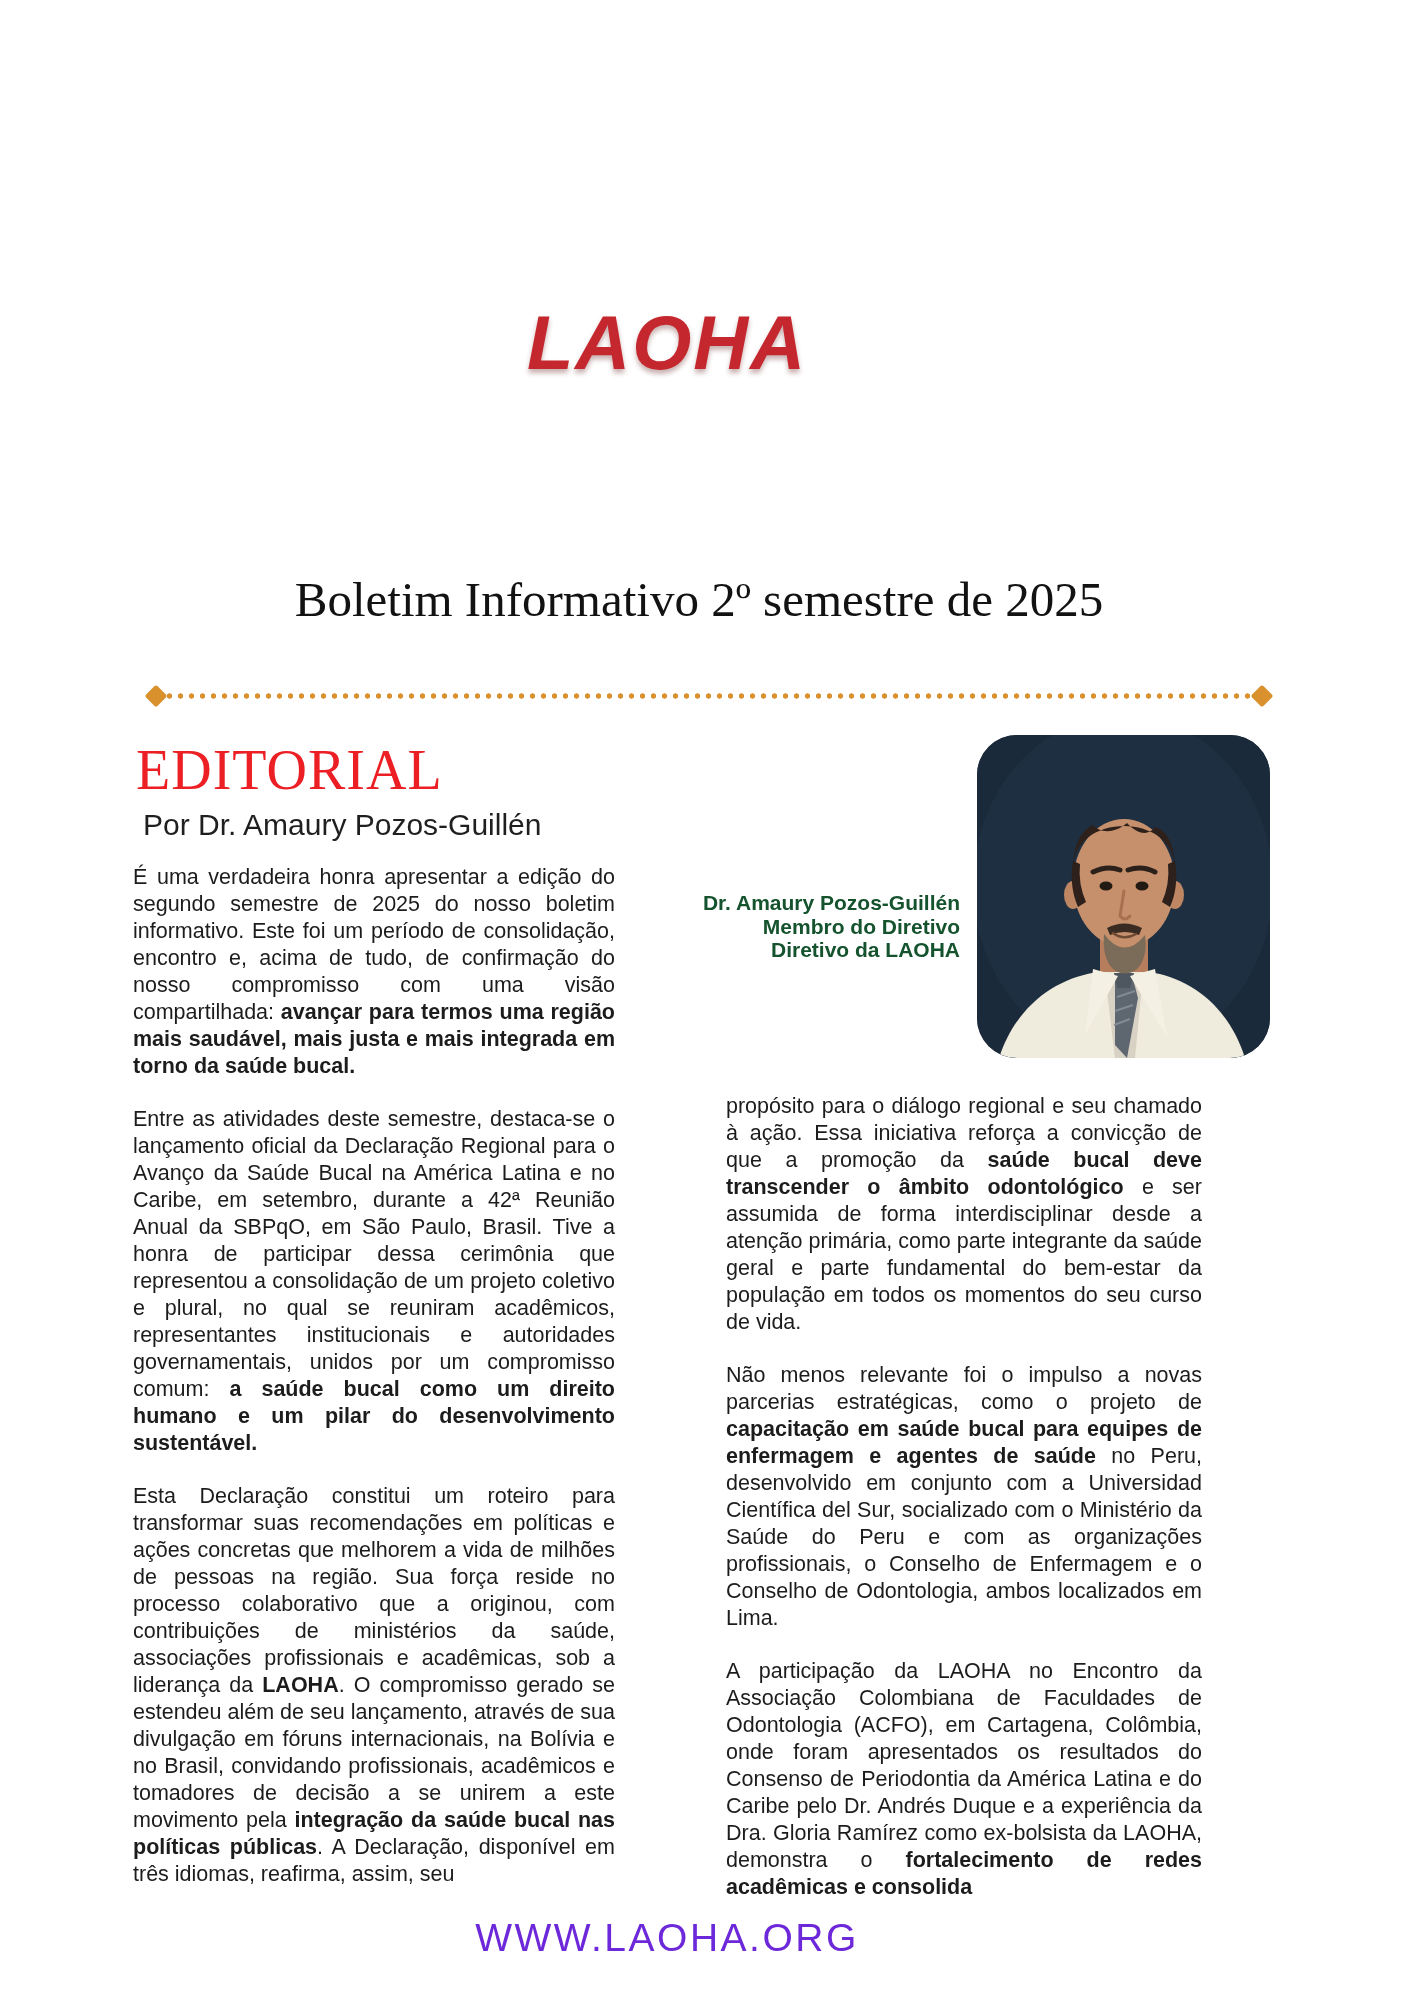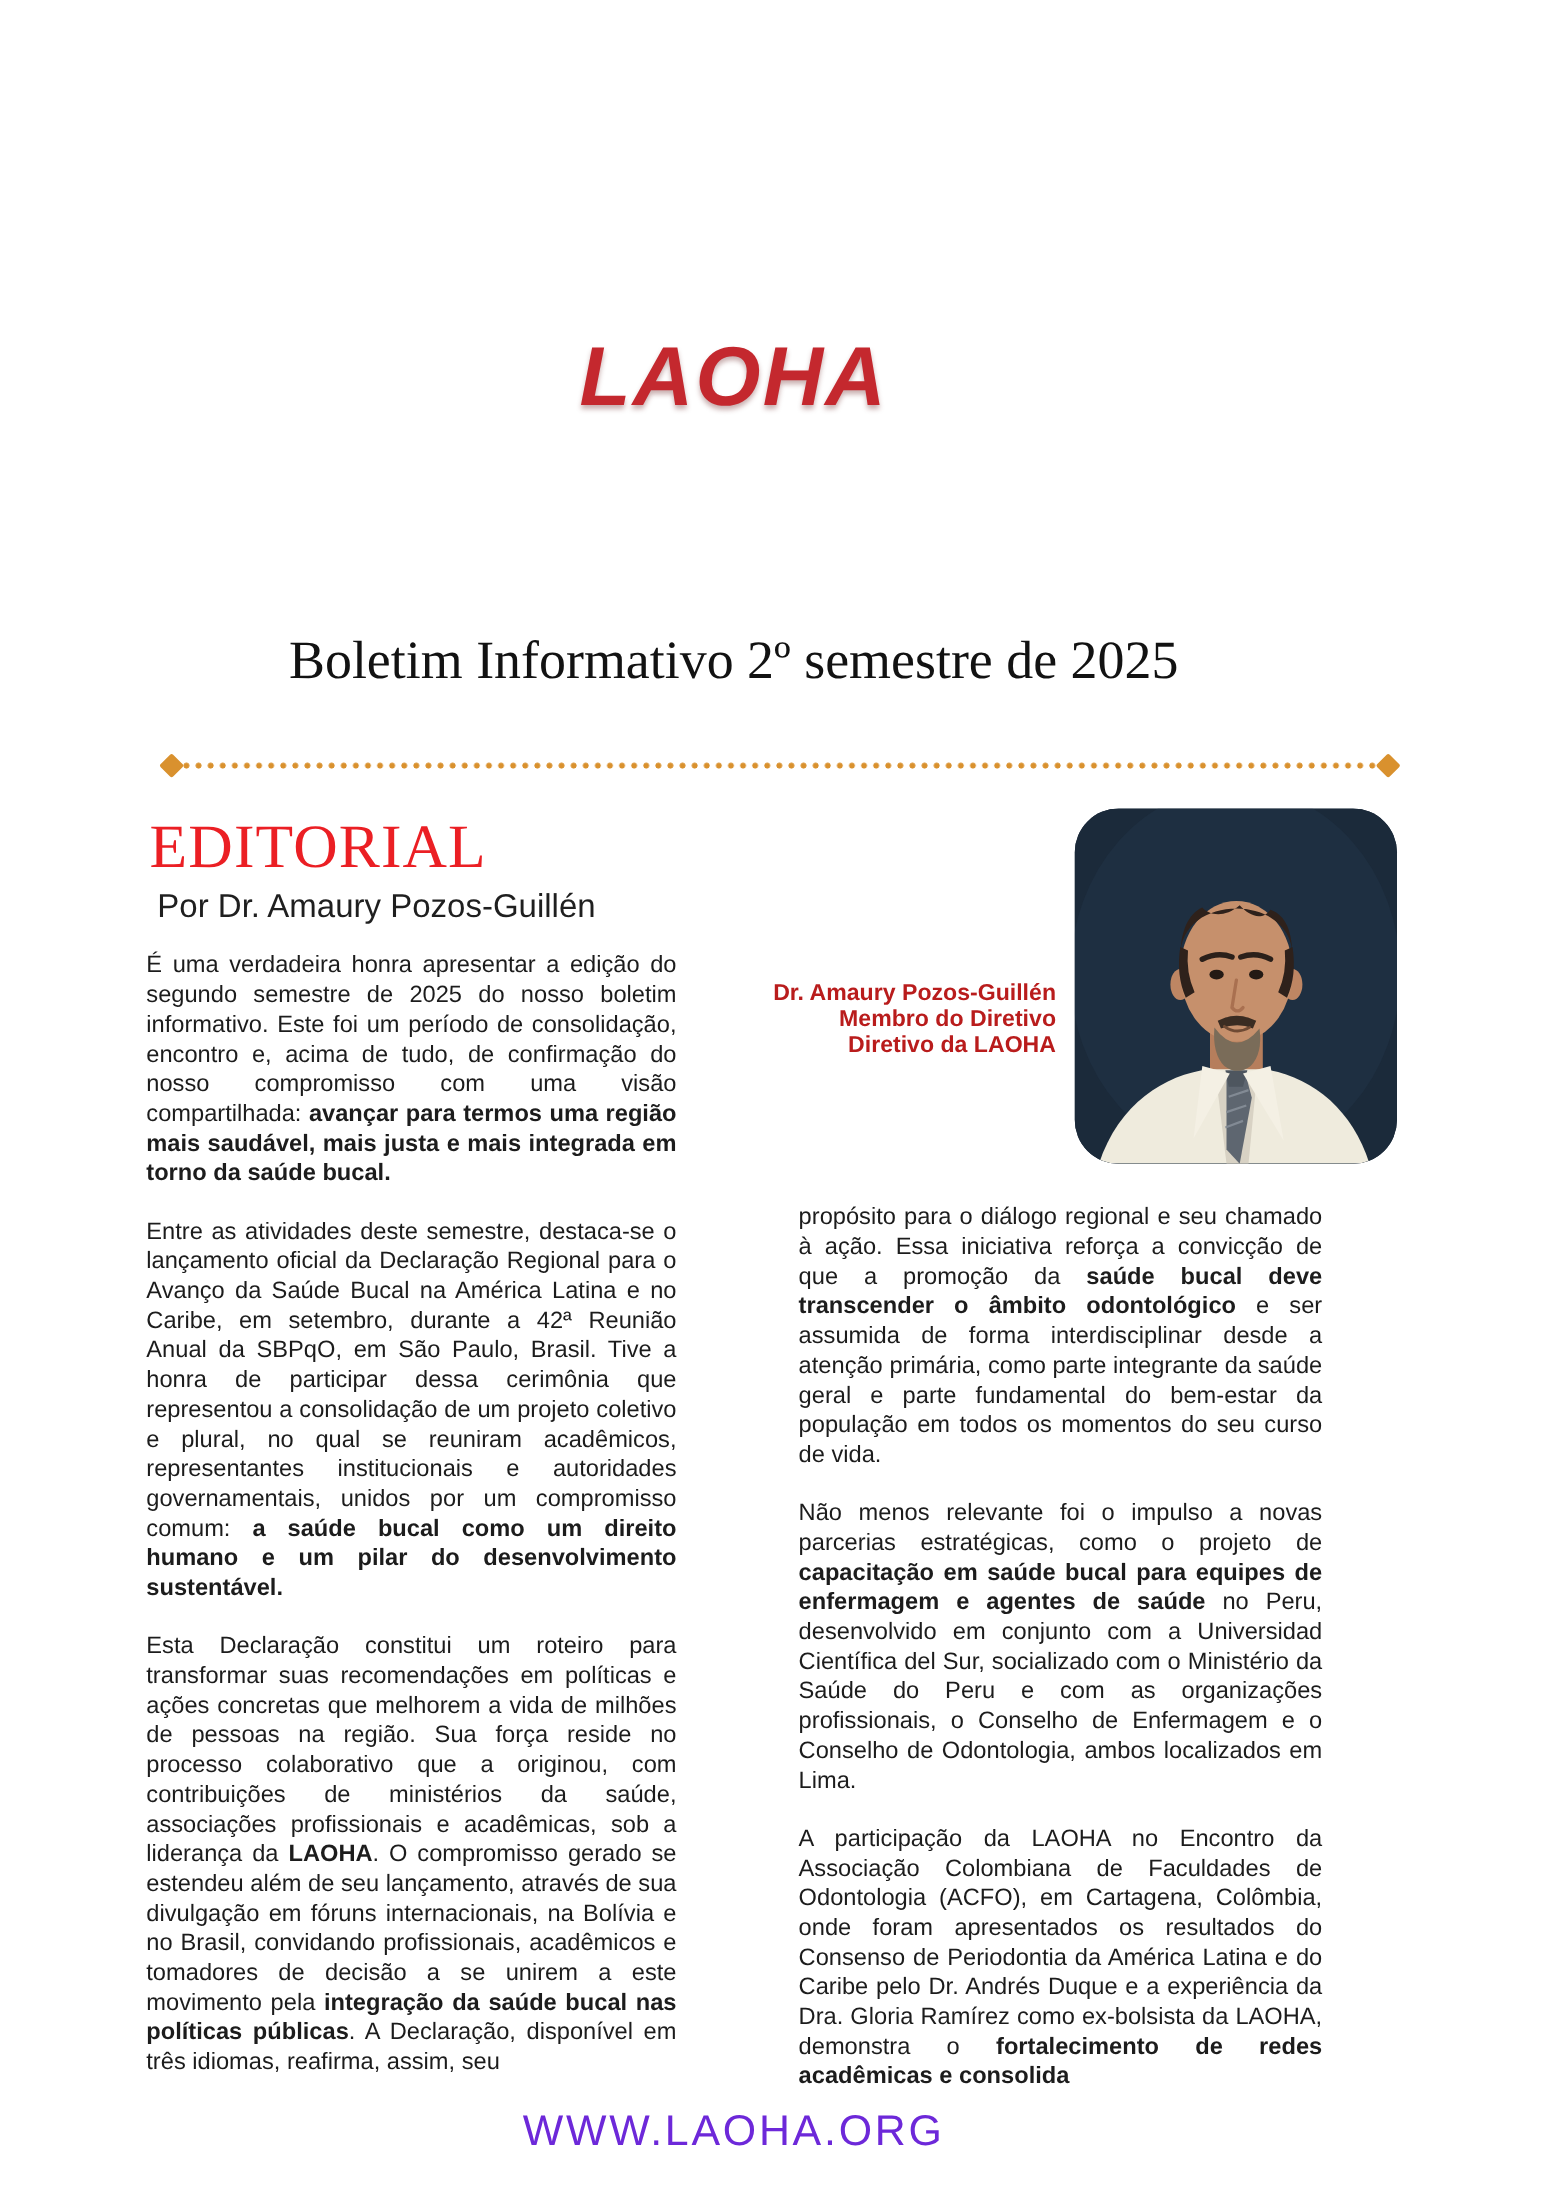--- a/index.html
+++ b/index.html
@@ -47,21 +47,21 @@
   .nl-title{
     position:absolute;top:162px;width:100%;text-align:center;
     font-family:"Liberation Serif",serif;font-weight:700;
     font-size:136px;line-height:1.0;color:#233F6B;
     letter-spacing:-1px;
     text-shadow:1px 2px 2px rgba(30,50,90,.25);
   }
   .nl-sub{
     position:absolute;top:328px;width:100%;text-align:center;
     font-family:"Liberation Serif",serif;font-weight:400;
-    font-size:49px;color:#121212;
+    font-size:49px;color:#121212;padding-left:32px;
   }
 
   
   .divider{
     position:absolute;top:687px;left:148px;width:1122px;height:18px;
     display:flex;align-items:center;
   }
   .divider .dots{
     flex:1;height:6px;
     background-image:radial-gradient(circle,#D9912E 2.4px,rgba(0,0,0,0) 2.9px);
@@ -90,21 +90,21 @@
   .col-right{left:726px;top:1093px;width:476px;}
 
   
   .photo{
     position:absolute;left:977px;top:735px;width:293px;height:323px;
     border-radius:40px;overflow:hidden;background:#1B2A3A;
   }
   .caption{
     position:absolute;left:690px;top:891px;width:270px;
     text-align:right;font-size:21px;line-height:23.5px;
-    font-weight:700;color:#b91c1c;
+    font-weight:700;color:#14532d;
   }
 
   
   .footer{
     position:absolute;top:1916px;left:0;width:1334px;text-align:center;
     font-size:39px;letter-spacing:2.5px;color:#6d28d9;
   }
 </style>
 </head>
 <body>

